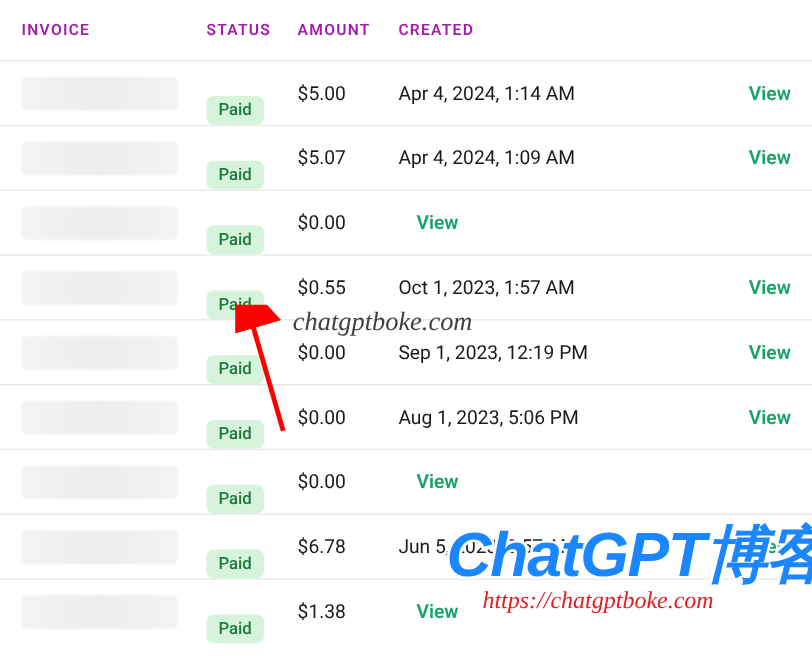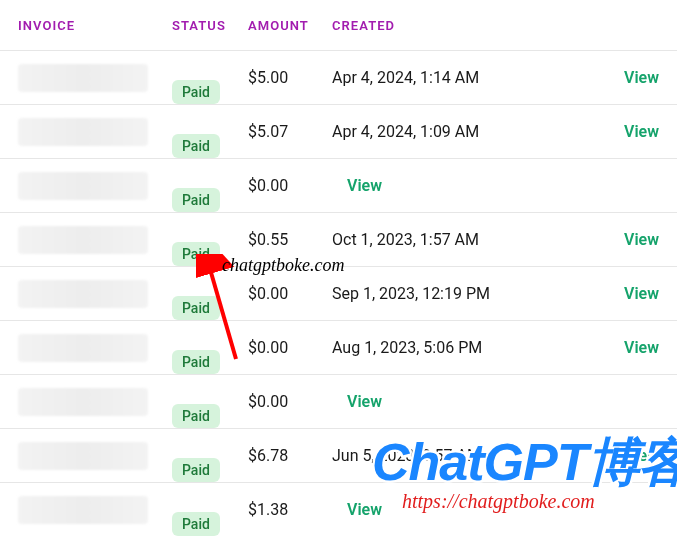--- a/index.html
+++ b/index.html
@@ -75,26 +75,26 @@
   
   .arrow-overlay {
     position: absolute;
     left: 196px;
     top: 254px;
     pointer-events: none;
   }
 
   .wm-text-top {
     position: absolute;
-    left: 222px;
+    left: 244px;
     top: 255px;
     font-family: Georgia, "Times New Roman", serif;
-    font-size: 18px;
+    font-size: 22px;
     font-style: italic;
-    color: #000000;
+    color: #404040;
     pointer-events: none;
     white-space: nowrap;
   }
 
   .wm-logo {
     position: absolute;
     left: 372px;
     top: 428px;
     font-family: "Arial Black", Arial, sans-serif;
     font-size: 52px;

